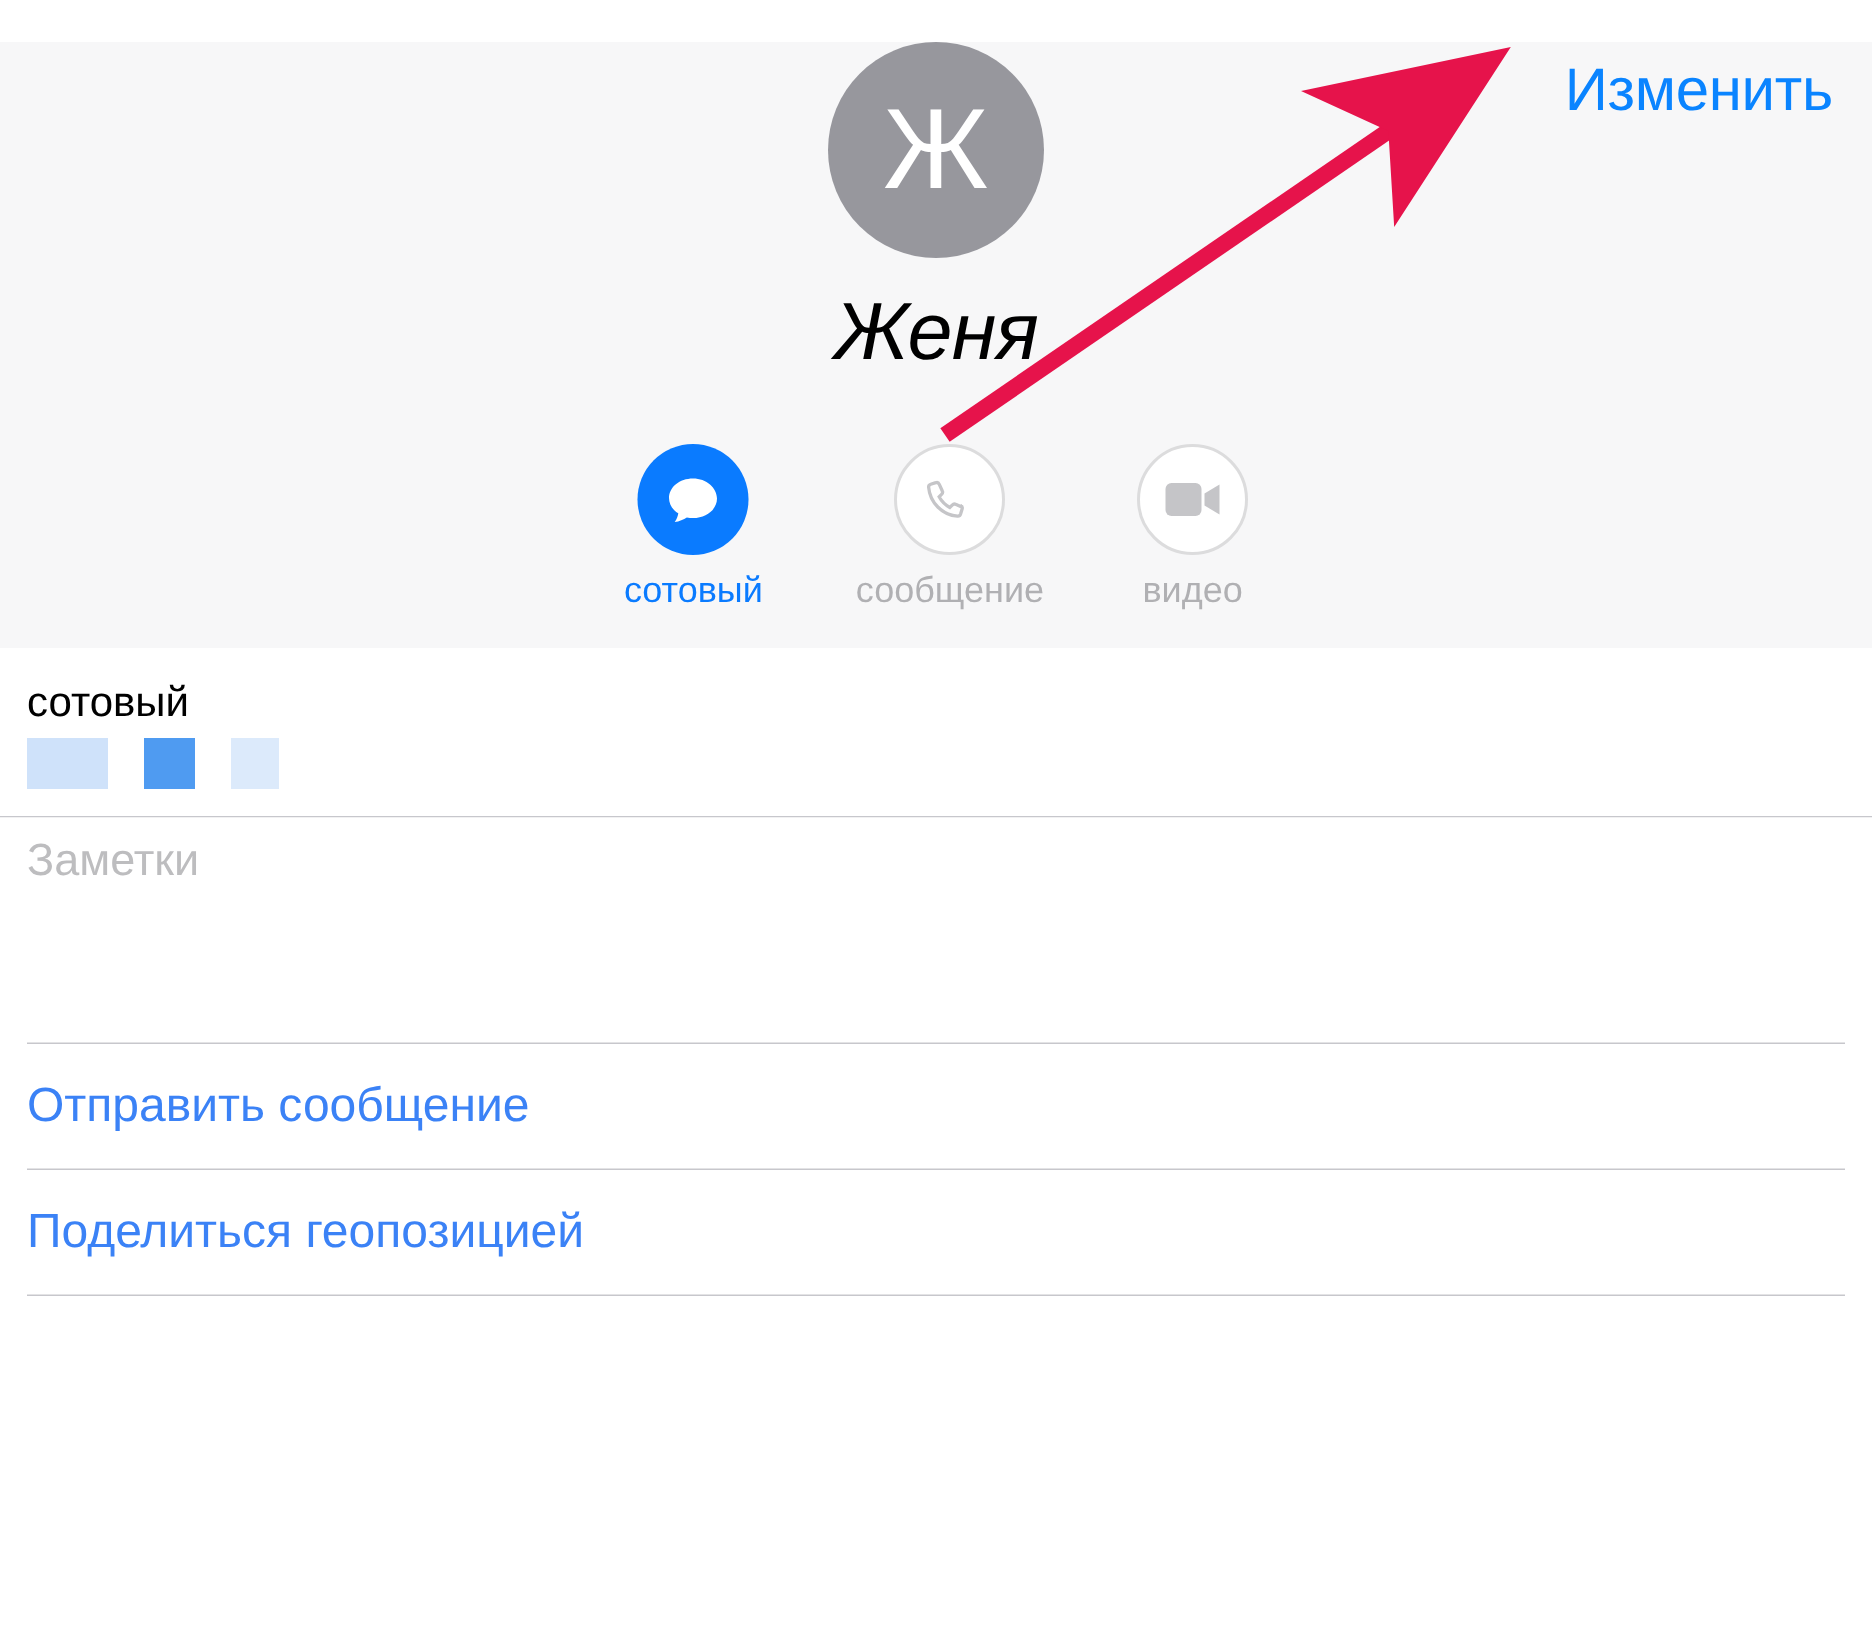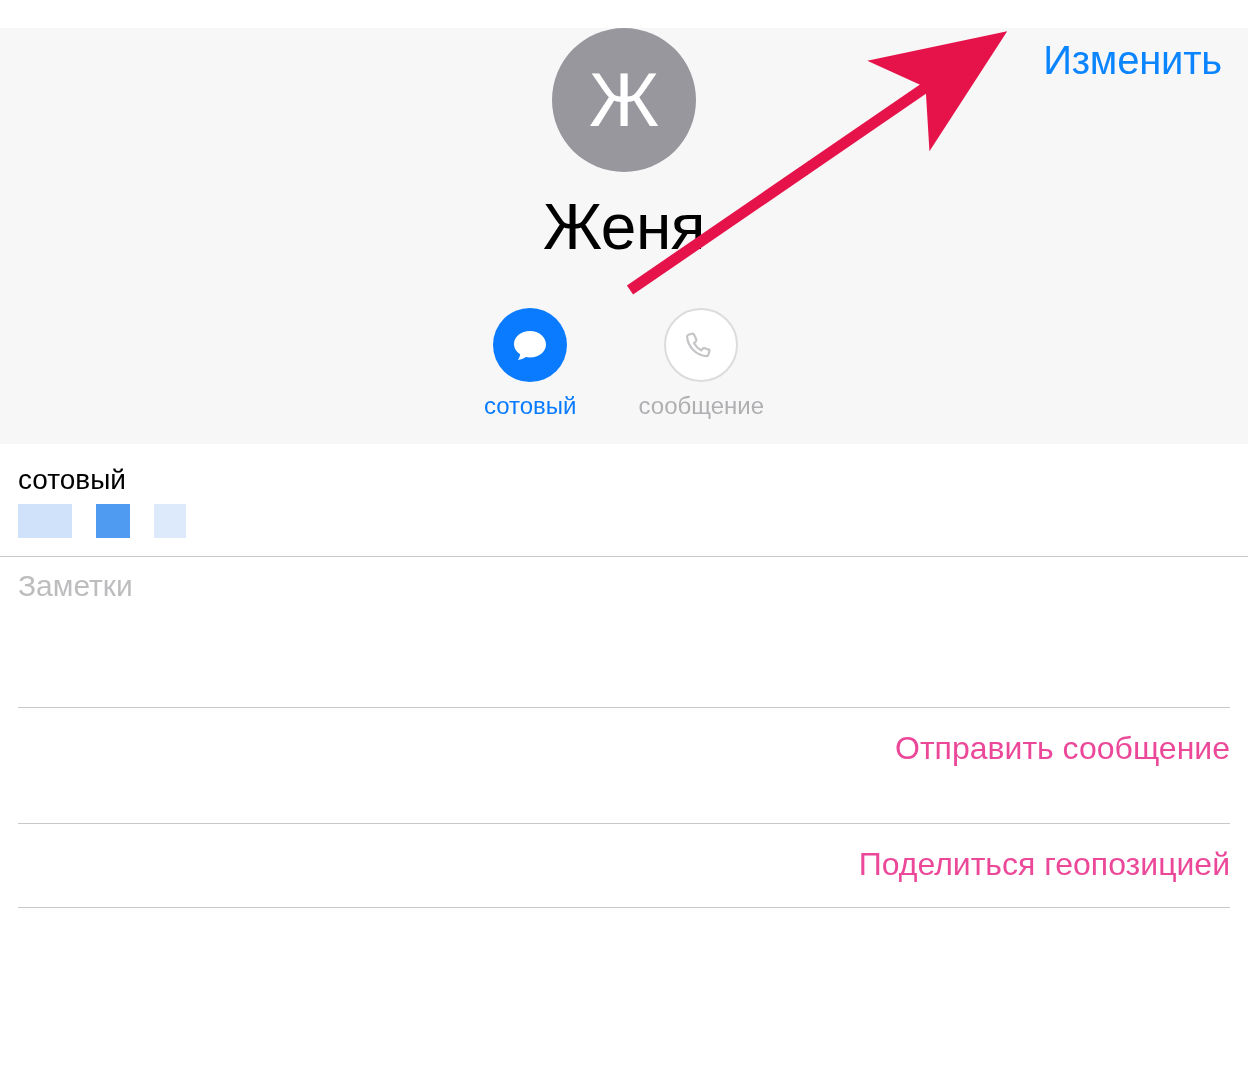--- a/index.html
+++ b/index.html
@@ -38,25 +38,26 @@
     display: flex;
     align-items: center;
     justify-content: center;
     color: #ffffff;
     font-size: 76px;
     font-weight: 500;
     line-height: 1;
   }
   .contact-name {
     text-align: center;
-    font-size: 64px;
+    font-size: 54px;
     font-weight: 400;
     color: #000000;
     margin-top: 18px;
     letter-spacing: -0.5px;
+    font-style: italic;
   }
   .action-row {
     display: flex;
     justify-content: center;
     gap: 62px;
     margin-top: 44px;
   }
   .action-item {
     display: flex;
     flex-direction: column;
@@ -123,27 +124,25 @@
     color: #bdbdbf;
   }
 
   .action-list {
     margin-top: 0;
   }
   .list-row {
     border-top: 1px solid #c7c7cc;
     padding: 22px 0 24px 0;
     font-size: 32px;
-    color: #ec4899;
+    color: #3b82f6;
     cursor: pointer;
-    text-align: right;
   }
   .list-row:last-child {
     border-bottom: 1px solid #c7c7cc;
-    margin-top: 32px;
   }
 
   
   .arrow {
     position: absolute;
     pointer-events: none;
   }
 
   svg.icon-inner { display:block; }
 </style>
@@ -173,20 +172,29 @@
 
     <div class="action-item">
       <div class="action-circle inactive">
         <svg class="icon-inner" width="38" height="38" viewBox="0 0 38 38">
           <path d="M27.5 24.2l-4.4-2c-.8-.4-1.7-.1-2.3.5l-1.6 1.6c-3-1.6-5.5-4.1-7.1-7.1l1.6-1.6c.6-.6.9-1.5.5-2.3l-2-4.4c-.4-.9-1.4-1.4-2.3-1.1l-3.4 1c-.9.3-1.5 1.2-1.4 2.1.9 10.2 9 18.3 19.2 19.2.9.1 1.8-.5 2.1-1.4l1-3.4c.3-.9-.2-1.9-1.1-2.3z" fill="none" stroke="#c5c5c8" stroke-width="2.2"></path>
         </svg>
       </div>
       <span class="action-label inactive">сообщение</span>
     </div>
 
+    <div class="action-item">
+      <div class="action-circle inactive">
+        <svg class="icon-inner" width="42" height="30" viewBox="0 0 42 30">
+          <rect x="3" y="4" width="24" height="22" rx="4" fill="#c5c5c8"></rect>
+          <path d="M29 11l10-6v20l-10-6z" fill="#c5c5c8"></path>
+        </svg>
+      </div>
+      <span class="action-label inactive">видео</span>
+    </div>
 
 
   </div>
 </div>
 
 <div class="section phone-section">
   <div class="phone-label">сотовый</div>
   <div class="phone-value">
     <span class="redact r1"></span>
     <span class="redact r2"></span>

